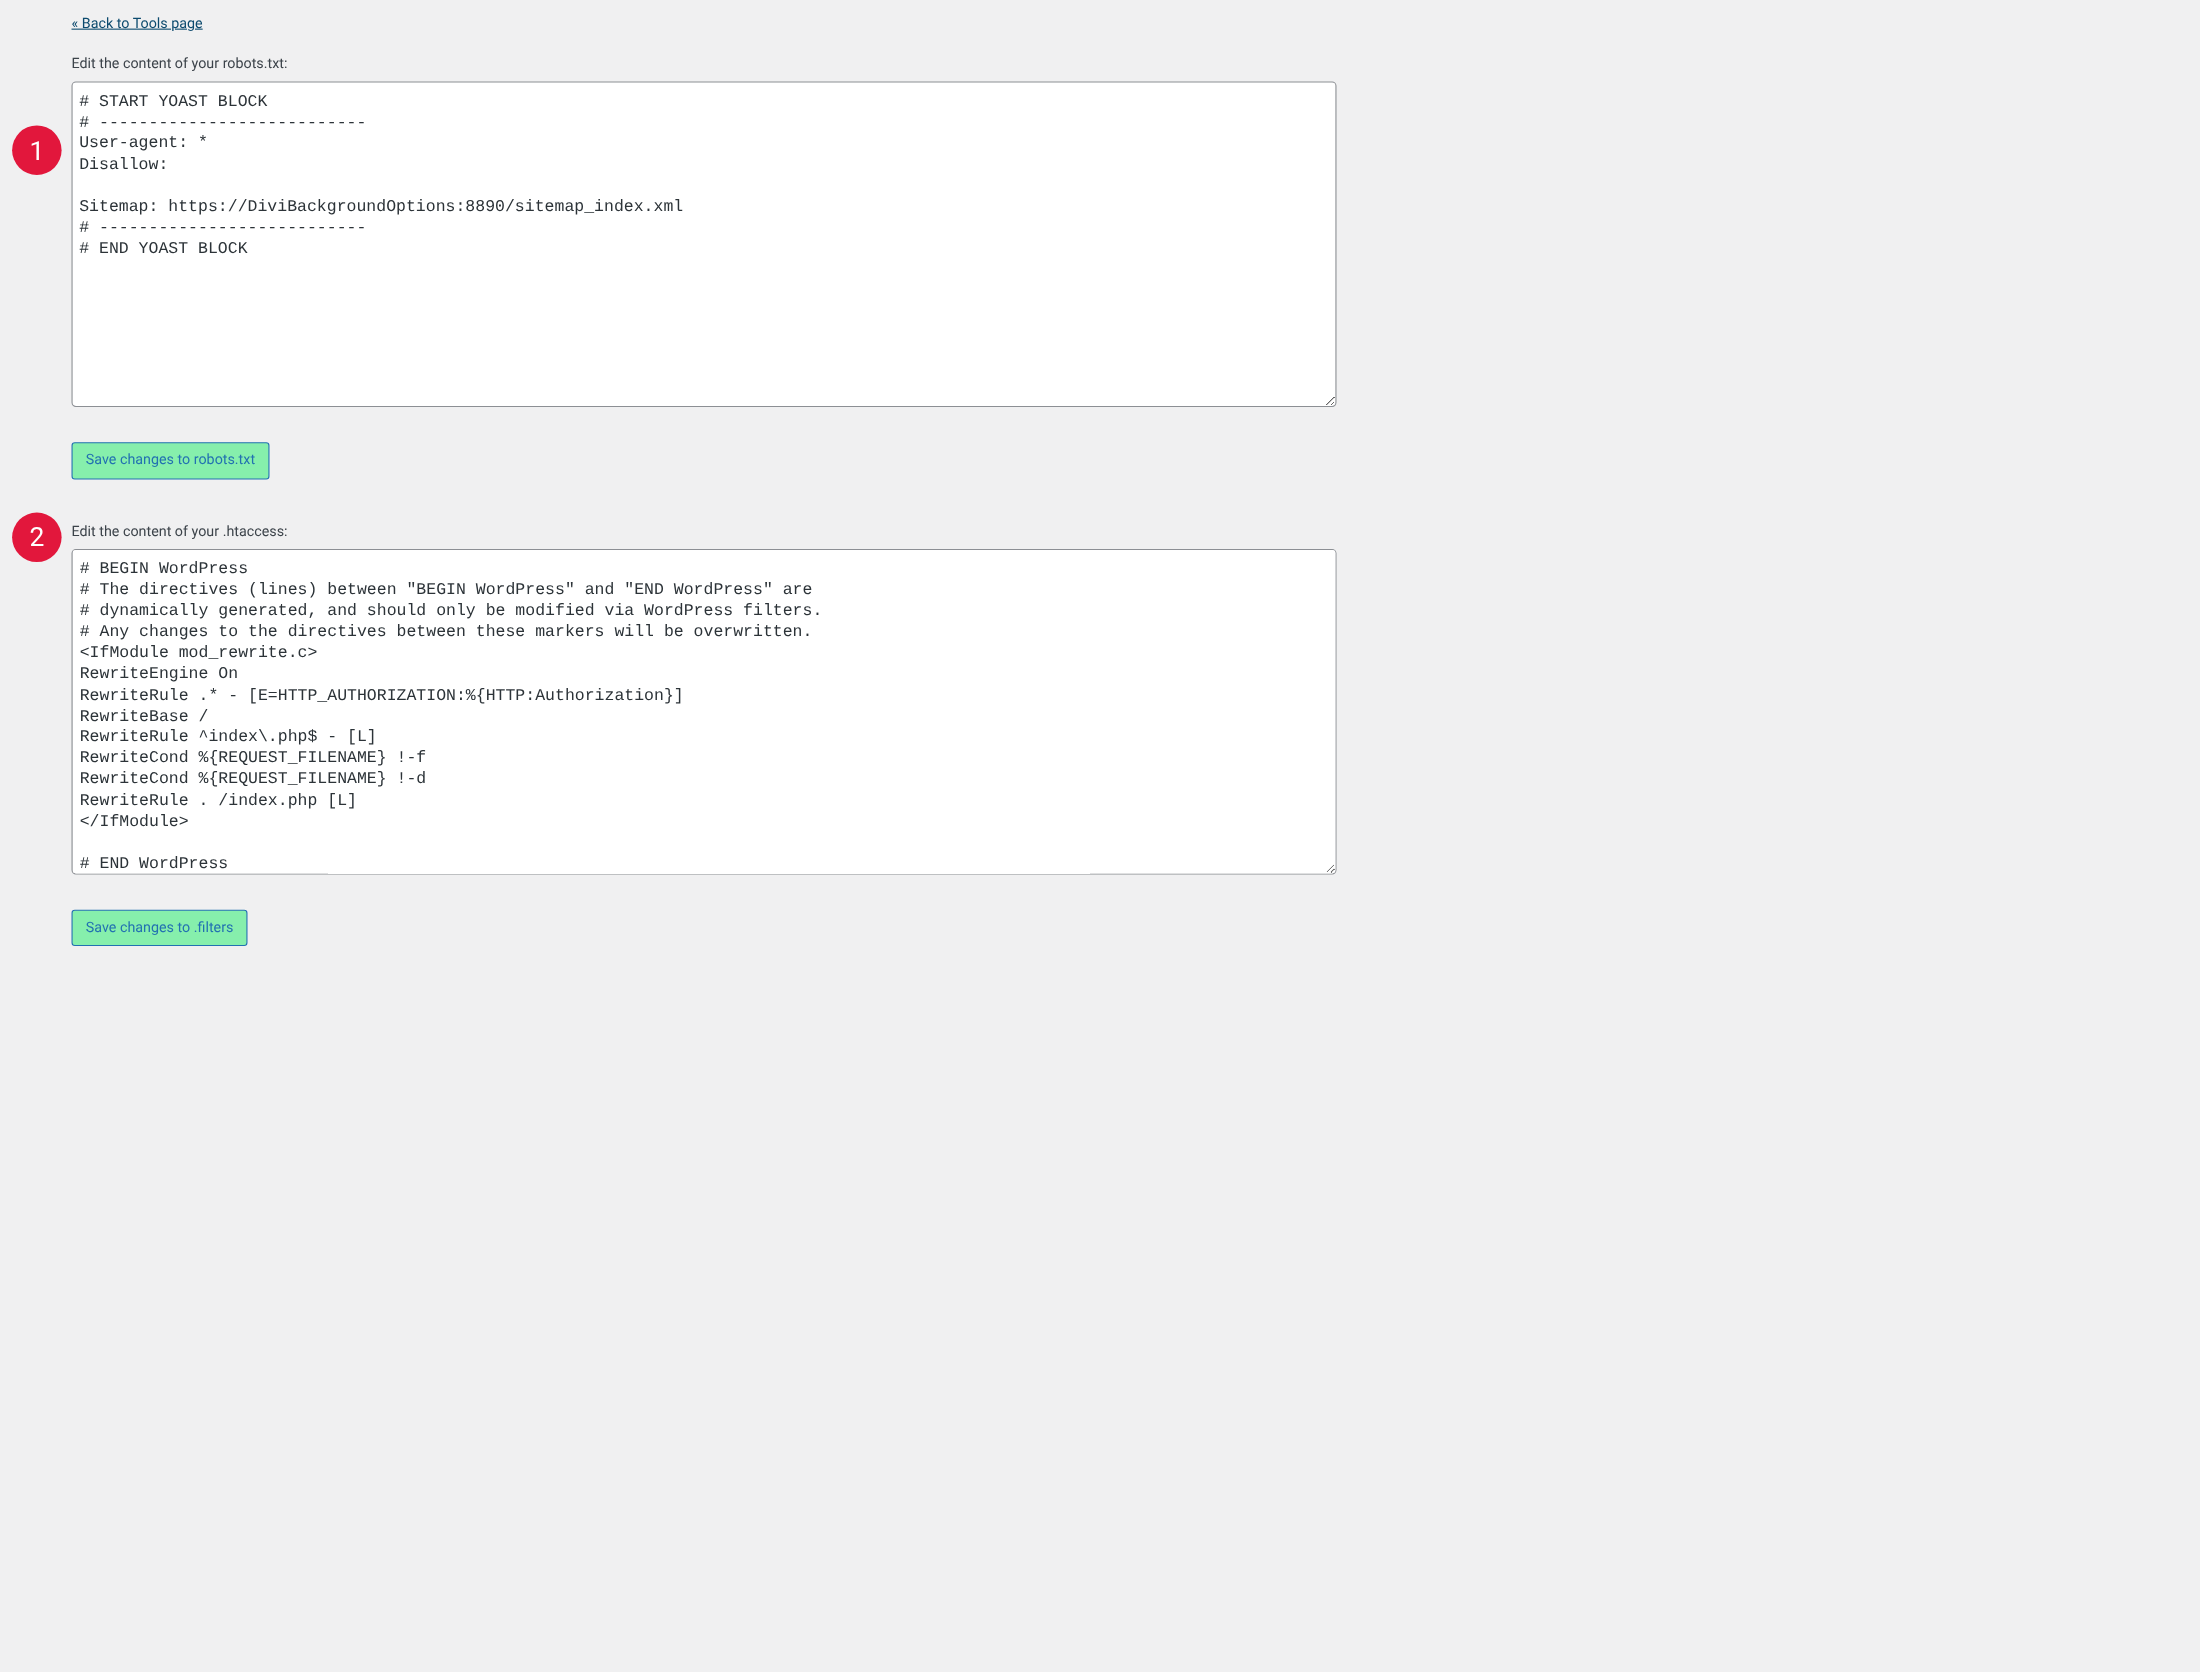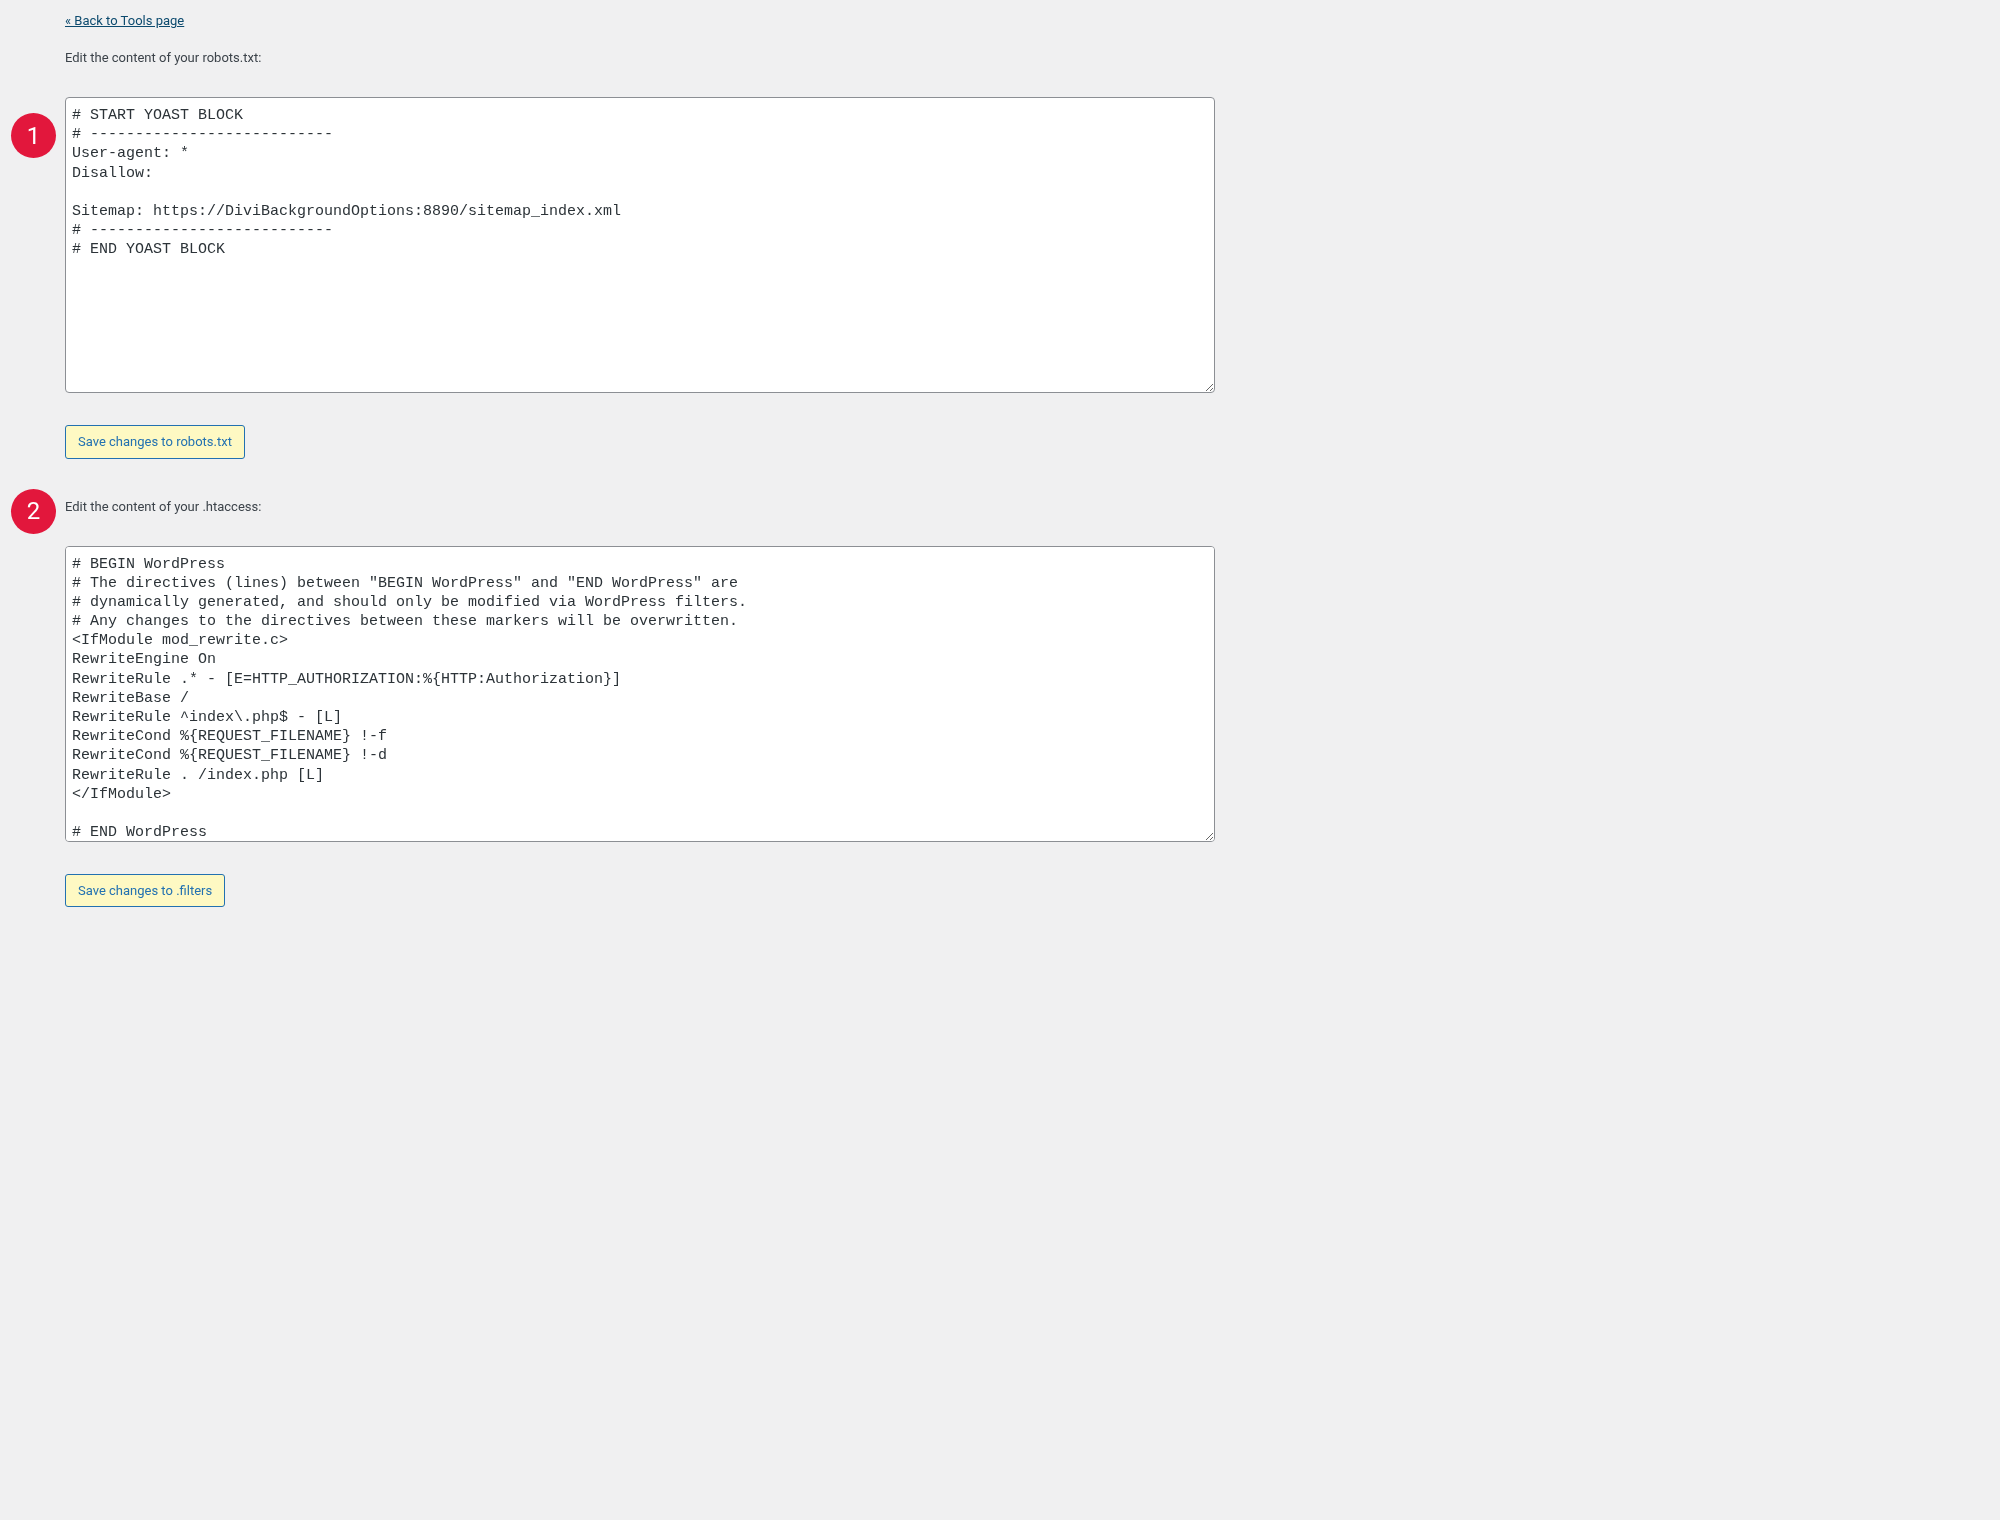--- a/index.html
+++ b/index.html
@@ -53,35 +53,34 @@
       border-radius: 4px;
       background: #fff;
       font-family: ui-monospace, SFMono-Regular, Menlo, Monaco, Consolas, "Courier New", monospace;
       font-size: 15px;
       line-height: 1.28;
       color: #2c3338;
       padding: 8px 6px;
       resize: both;
       white-space: pre;
       overflow: auto;
-      margin-top: 24px;
     }
     .robots-textarea {
       height: 296px;
     }
     .htaccess-textarea {
       height: 296px;
     }
     .save-button {
       display: inline-block;
       margin-top: 28px;
       padding: 6px 12px;
       border: 1px solid #2271b1;
       border-radius: 3px;
-      background: #fef9c3;
+      background: #86efac;
       color: #2271b1;
       font-size: 13px;
       line-height: 1.5;
       cursor: pointer;
       font-family: inherit;
     }
     .badge {
       position: absolute;
       left: -54px;
       width: 45px;

